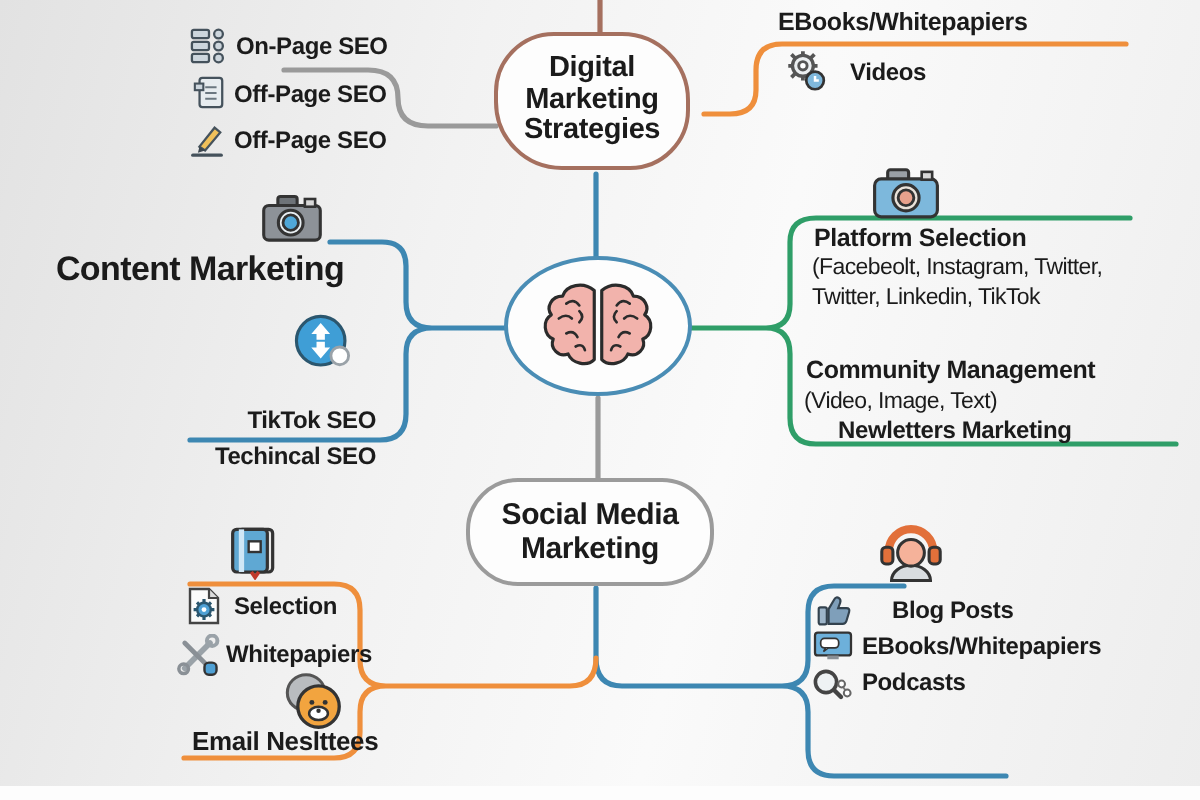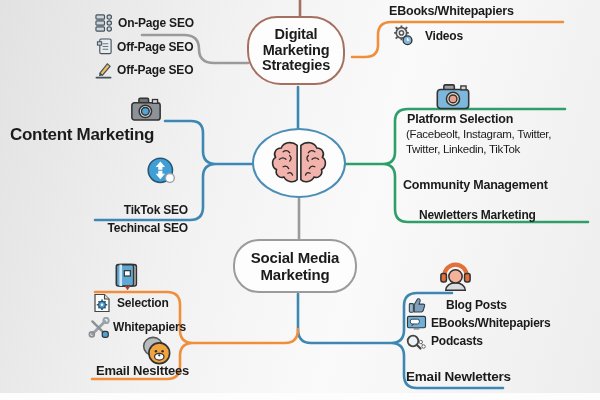--- a/index.html
+++ b/index.html
@@ -19,21 +19,21 @@
   #top-bubble{left:247px;top:16px;width:94px;height:65px;border-width:2.6px;
     border-color:#a5705f;border-radius:30px 34px 30px 34px;font-size:14.5px;line-height:1.1;}
   #center-ellipse{left:252px;top:128px;width:90px;height:66px;border-width:2.6px;
     border-color:#4a8db5;border-radius:50%;}
   #bottom-bubble{left:233px;top:239px;width:120px;height:50px;border-width:2.6px;
     border-color:#9b9b9b;border-radius:26px;font-size:15px;line-height:1.15;}
   .lbl{position:absolute;font-size:12px;font-weight:600;letter-spacing:-0.2px;white-space:nowrap;}
   .lbl-sm{position:absolute;font-size:11.5px;font-weight:500;letter-spacing:-0.3px;white-space:nowrap;}
   .hdr{position:absolute;font-size:12.5px;font-weight:700;letter-spacing:-0.2px;white-space:nowrap;}
   .big-title{position:absolute;font-size:17px;font-weight:700;letter-spacing:-0.3px;
-    width:180px;text-align:left;white-space:nowrap;}
+    width:180px;text-align:center;white-space:nowrap;}
   .ralign{width:128px;text-align:right;}
   #bottom-strip{position:absolute;left:0;top:393px;width:600px;height:7px;background:#fdfdfd;}
 </style>
 </head>
 <body>
 
 <div id="stage">
 
   <svg id="connectors" width="600" height="400">
     <g fill="none" stroke-width="2.6" stroke-linecap="round">
@@ -148,20 +148,21 @@
       <rect x="1" y="5.5" width="24" height="14.5" rx="2.5" fill="#7db8dc" stroke="#333" stroke-width="1.2"></rect>
       <rect x="19" y="2.8" width="4" height="3" fill="#d8d8d8" stroke="#333" stroke-width="1"></rect>
       <circle cx="13" cy="12.7" r="5" fill="#e9e2da" stroke="#333" stroke-width="1.2"></circle>
       <circle cx="13" cy="12.7" r="3" fill="#e8a18c" stroke="#333" stroke-width="1.1"></circle>
     </svg>
   </div>
   <div class="hdr" style="left:407px;top:112px;">Platform Selection</div>
   <div class="lbl-sm" style="left:406px;top:128px;">(Facebeolt, Instagram, Twitter,</div>
   <div class="lbl-sm" style="left:406px;top:143px;">Twitter, Linkedin, TikTok</div>
   <div class="hdr" style="left:403px;top:178px;">Community Management</div>
+  <div class="lbl-sm" style="left:402px;top:195px;">(Video, Image, Text)</div>
   <div class="lbl" style="left:419px;top:208px;">Newletters Marketing</div>
 
   <div class="abs" style="left:113px;top:262px;">
     <svg width="28" height="28" viewBox="0 0 21 20">
       <rect x="4.5" y="1.5" width="13" height="16" rx="1.5" fill="#e9e9e9" stroke="#333" stroke-width="1.2"></rect>
       <rect x="2.5" y="1.5" width="13" height="16" rx="1.5" fill="#5fa8d3" stroke="#333" stroke-width="1.2"></rect>
       <rect x="4.8" y="1.5" width="2" height="16" fill="#cfe7f6"></rect>
       <rect x="8.5" y="6" width="4.5" height="4" fill="#fff" stroke="#333" stroke-width="0.9"></rect>
       <path d="M9.5,17.5 l1.4,2 1.4,-2" fill="none" stroke="#c0392b" stroke-width="1.4"></path>
     </svg>
@@ -228,16 +229,15 @@
   <div class="abs" style="left:405px;top:333px;">
     <svg width="21" height="19" viewBox="0 0 21 19">
       <circle cx="8" cy="8" r="5.3" fill="#eef2f4" stroke="#444" stroke-width="1.8"></circle>
       <path d="M12,12 L15.5,15.5" stroke="#444" stroke-width="2.2" stroke-linecap="round"></path>
       <path d="M15.8,9.5 L18.3,13" stroke="#777" stroke-width="1"></path>
       <circle cx="15.8" cy="9" r="1.7" fill="#fff" stroke="#666" stroke-width="1"></circle>
       <circle cx="18.6" cy="13.5" r="1.7" fill="#fff" stroke="#666" stroke-width="1"></circle>
     </svg>
   </div>
   <div class="lbl" style="left:431px;top:334px;">Podcasts</div>
-  <div class="lbl" style="left:406px;top:369px;font-size:13.5px;">Email Newletters</div>
 
   <div id="bottom-strip"></div>
 </div>
 
 </body></html>

